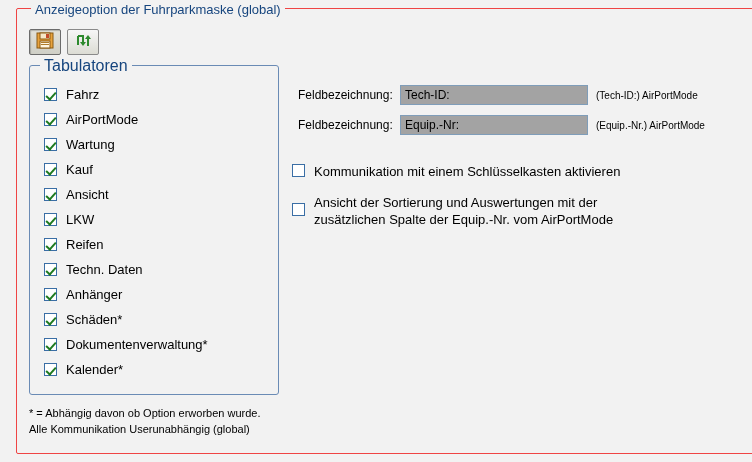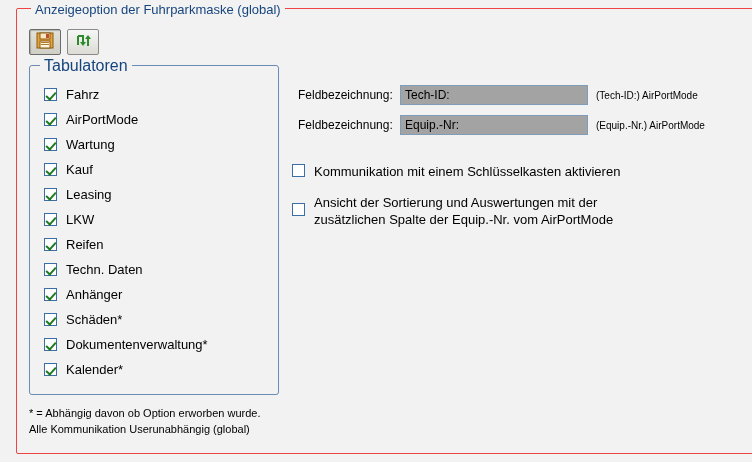--- a/index.html
+++ b/index.html
@@ -240,21 +240,21 @@
       <div class="check-row">
         <span class="cb checked"></span>
         <span class="cb-label">Wartung</span>
       </div>
       <div class="check-row">
         <span class="cb checked"></span>
         <span class="cb-label">Kauf</span>
       </div>
       <div class="check-row">
         <span class="cb checked"></span>
-        <span class="cb-label">Leasing</span>
+        <span class="cb-label">Ansicht</span>
       </div>
       <div class="check-row">
         <span class="cb checked"></span>
         <span class="cb-label">LKW</span>
       </div>
       <div class="check-row">
         <span class="cb checked"></span>
         <span class="cb-label">Reifen</span>
       </div>
       <div class="check-row">

